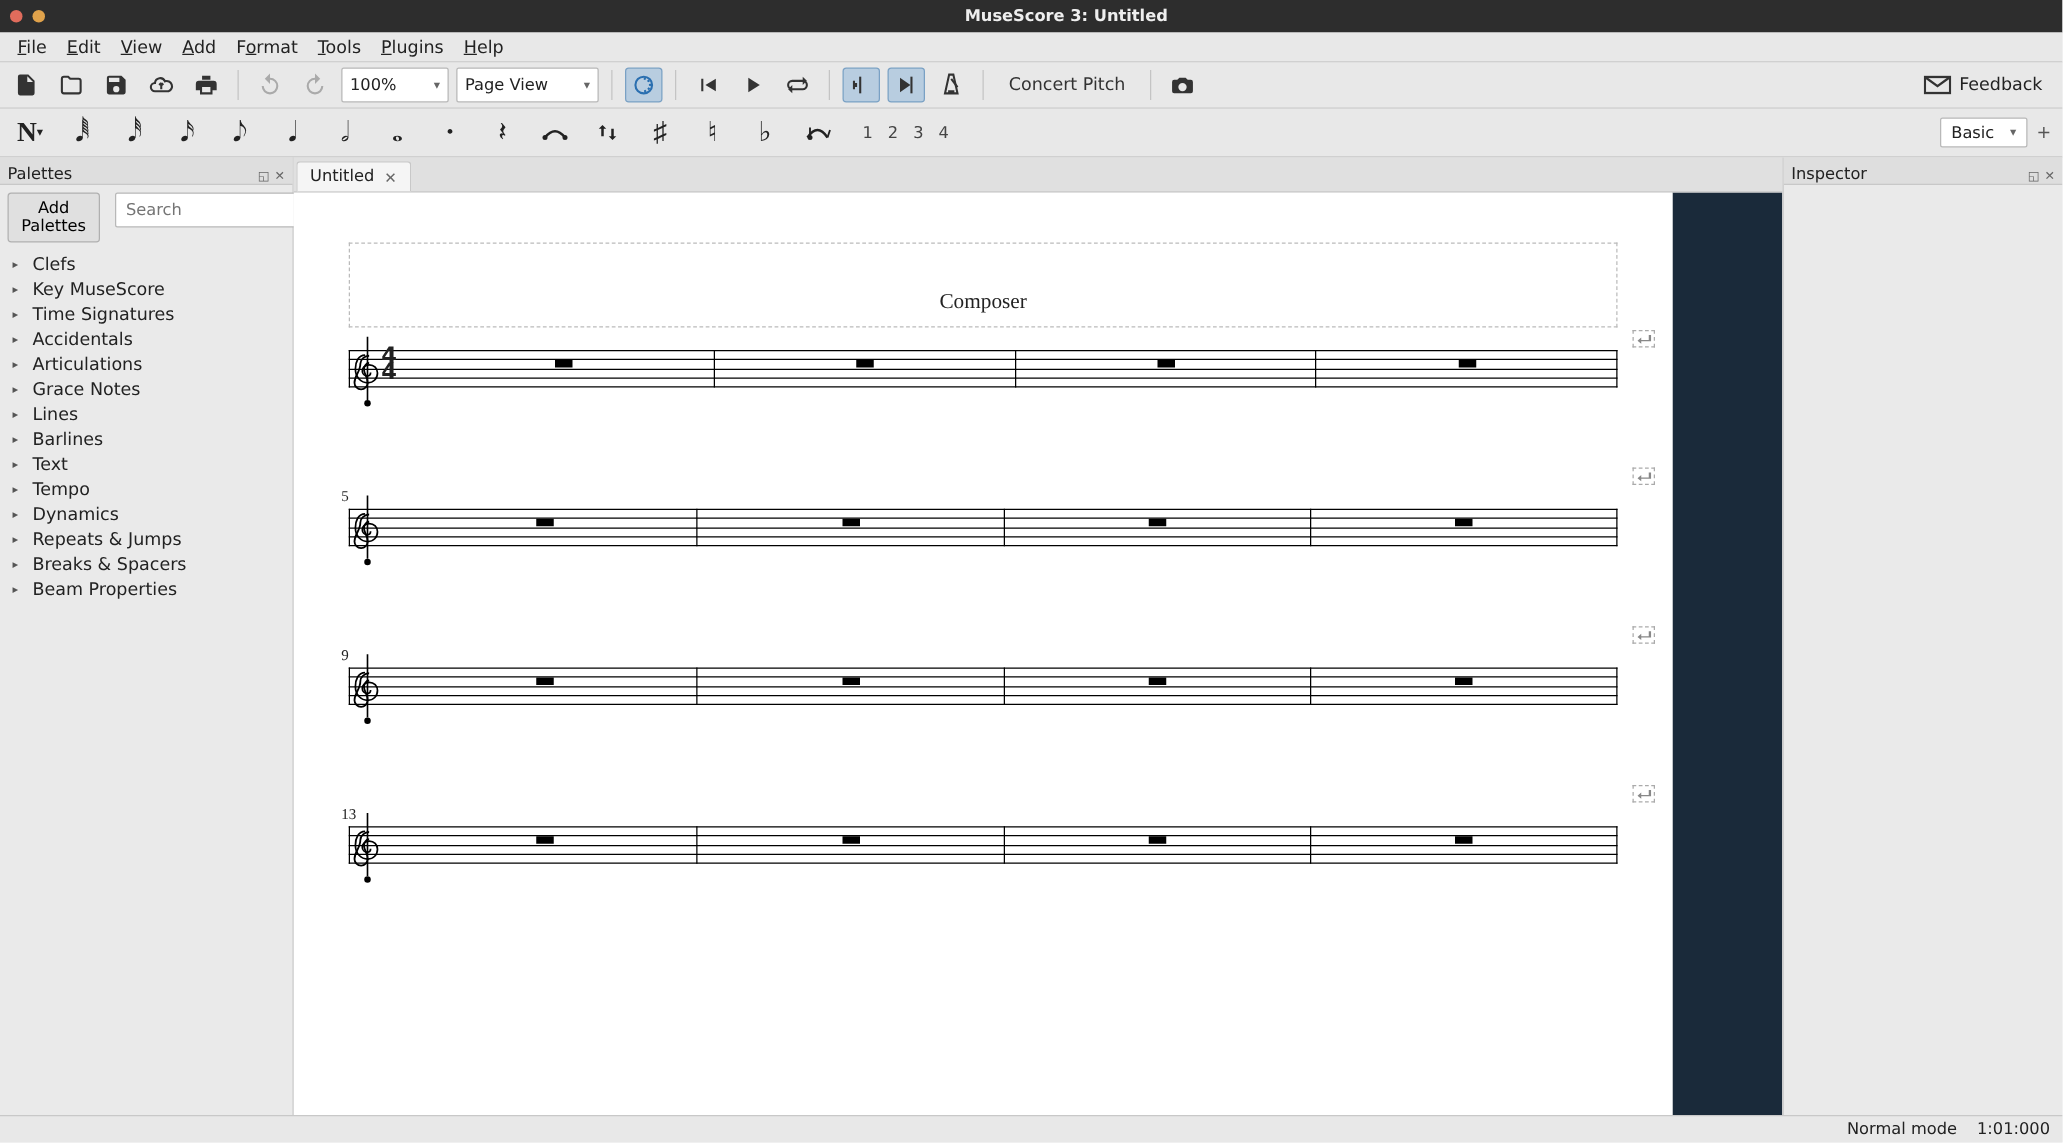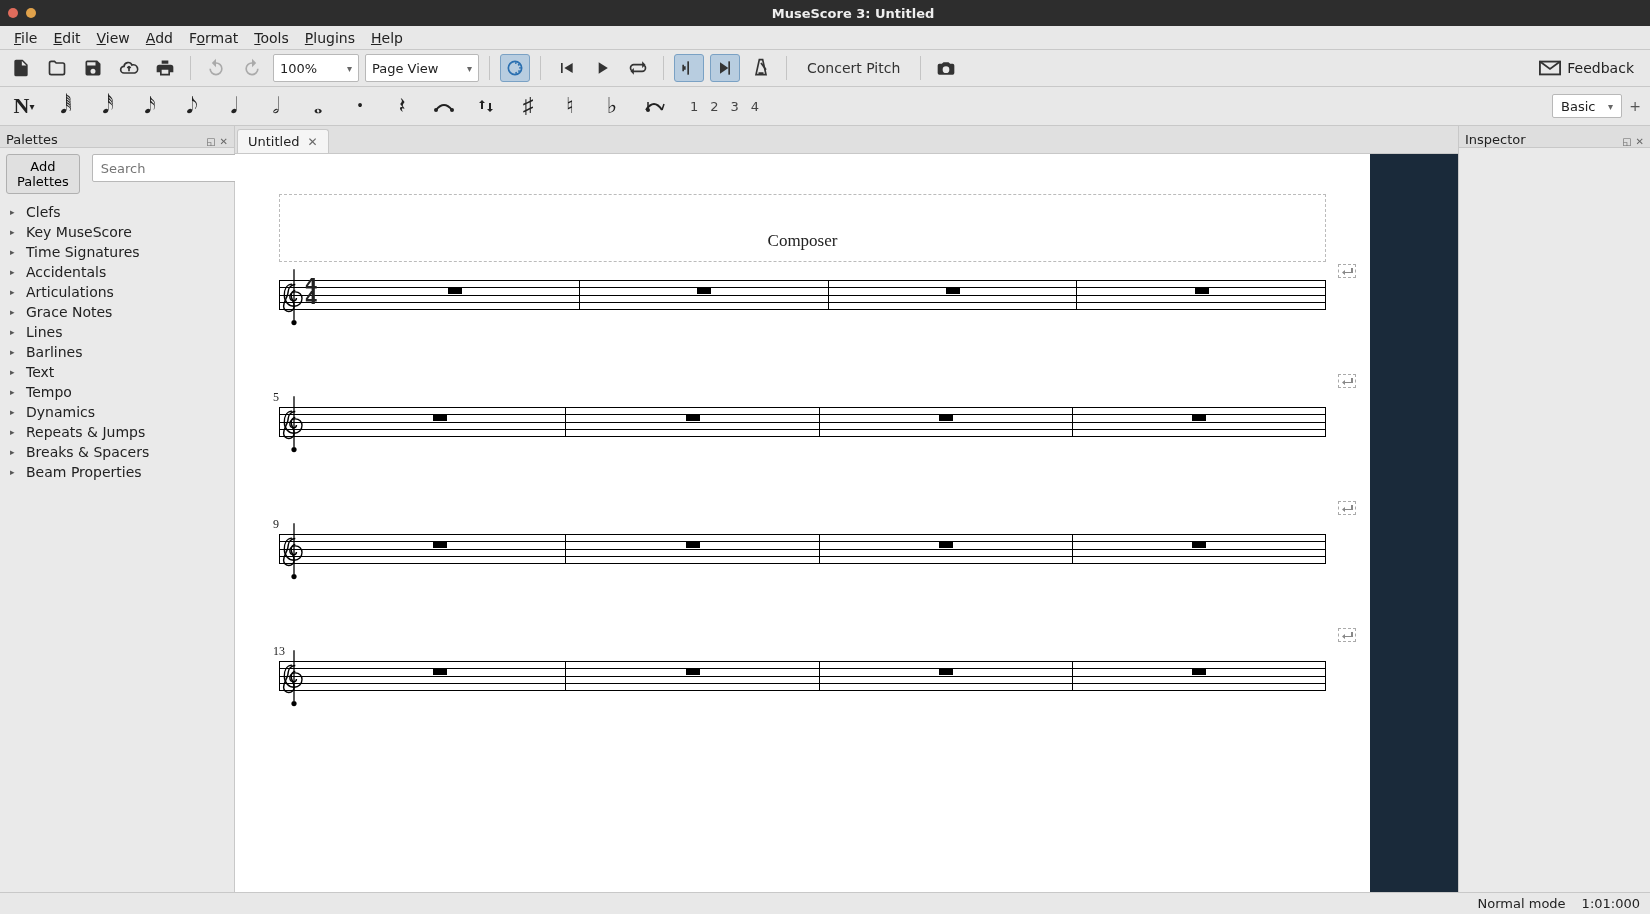--- a/index.html
+++ b/index.html
@@ -81,21 +81,21 @@
     linear-gradient(#000,#000) 0 25% / 100% 1px no-repeat,
     linear-gradient(#000,#000) 0 50% / 100% 1px no-repeat,
     linear-gradient(#000,#000) 0 75% / 100% 1px no-repeat,
     linear-gradient(#000,#000) 0 100% / 100% 1px no-repeat;
   }
   .barline { position:absolute; top:0; bottom:0; width:1px; background:#000; right:0;}
   .barline.left{ left:0; right:auto;}
   .mm-rest { position:absolute; left:50%; top:25%; transform:translateX(-50%); width:14px; height:6px; background:#000;}
 
   
-  .inspector { width:192px; background:#eaeaea; border-left:1px solid #c8c8c8; display:flex; flex-direction:column;}
+  .inspector { width:224px; background:#eaeaea; border-left:1px solid #c8c8c8; display:flex; flex-direction:column;}
   .inspector .panel-header{ background:#dedede;}
   .inspector-body{ flex:1;}
 
   
   .statusbar { height:22px; background:#e8e8e8; border-top:1px solid #c8c8c8; display:flex; align-items:center; padding:0 10px; font-size:13px;}
   .statusbar .spacer{flex:1;}
   .statusbar .seg{ margin-left:16px;}
 </style>
 </head>
 <body>

